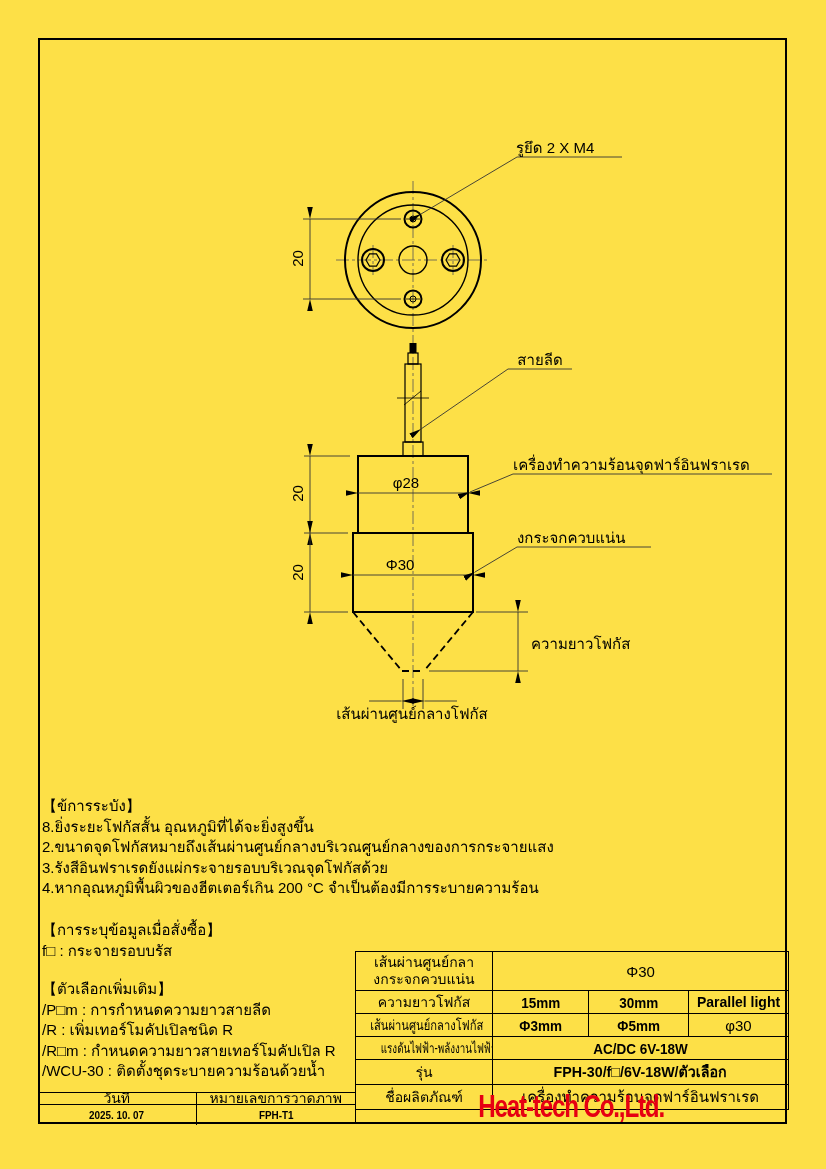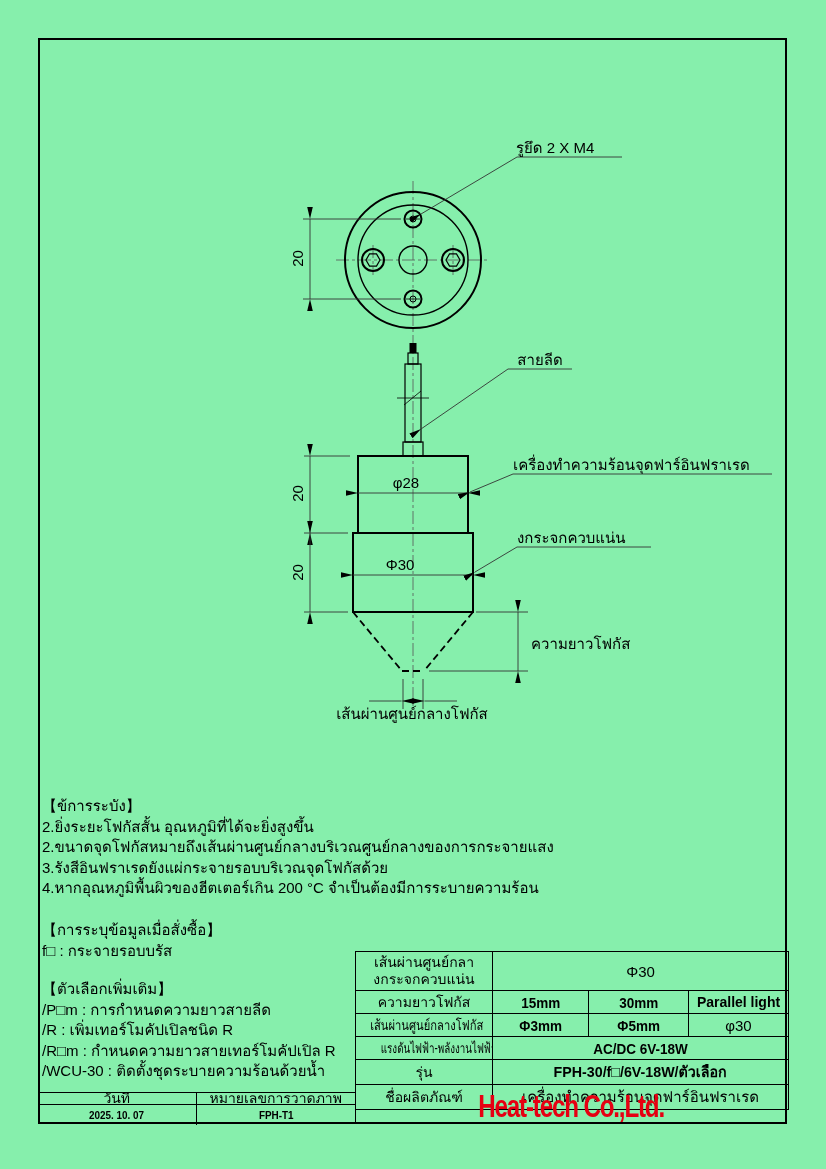--- a/index.html
+++ b/index.html
@@ -1,17 +1,17 @@
 <!DOCTYPE html>
 <html><head>
 <meta charset="utf-8">
 <style>
   html,body { margin:0; padding:0; background:#fff; }
   .page {
-    position:relative; width:826px; height:1169px; background:#86efac;
+    position:relative; width:826px; height:1169px; background:#fde047;
     font-family:"Liberation Sans", sans-serif; color:#000; overflow:hidden;
   }
   .frame {
     position:absolute; left:38px; top:38px; width:749px; height:1086px;
     border:2px solid #000; box-sizing:border-box;
   }
   svg.lines { position:absolute; left:0; top:0; }
   .lbl { position:absolute; font-size:15px; line-height:19px; white-space:nowrap; }
   .lbl.center { text-align:center; }
   .dimtext { position:absolute; font-size:15px; white-space:nowrap; }
@@ -154,21 +154,21 @@
 
   <div class="dimtext center" style="left:376px; top:474px; width:60px; text-align:center;">φ28</div>
   <div class="dimtext center" style="left:370px; top:556px; width:60px; text-align:center;">Φ30</div>
 
   <div class="dim-v" style="left:284px; top:250px;">20</div>
   <div class="dim-v" style="left:284px; top:485px;">20</div>
   <div class="dim-v" style="left:284px; top:564px;">20</div>
 
   <div class="textblock" style="left:42px; top:796px;">
     <div>【ข้การระบัง】</div>
-    <div>2.ยิ่งระยะโฟกัสสั้น อุณหภูมิที่ได้จะยิ่งสูงขึ้น</div>
+    <div>8.ยิ่งระยะโฟกัสสั้น อุณหภูมิที่ได้จะยิ่งสูงขึ้น</div>
     <div>2.ขนาดจุดโฟกัสหมายถึงเส้นผ่านศูนย์กลางบริเวณศูนย์กลางของการกระจายแสง</div>
     <div>3.รังสีอินฟราเรดยังแผ่กระจายรอบบริเวณจุดโฟกัสด้วย</div>
     <div>4.หากอุณหภูมิพื้นผิวของฮีตเตอร์เกิน 200 °C จำเป็นต้องมีการระบายความร้อน</div>
   </div>
 
   <div class="textblock" style="left:42px; top:920px;">
     <div>【การระบุข้อมูลเมื่อสั่งซื้อ】</div>
     <div>f□ : กระจายรอบบรัส</div>
   </div>
 

